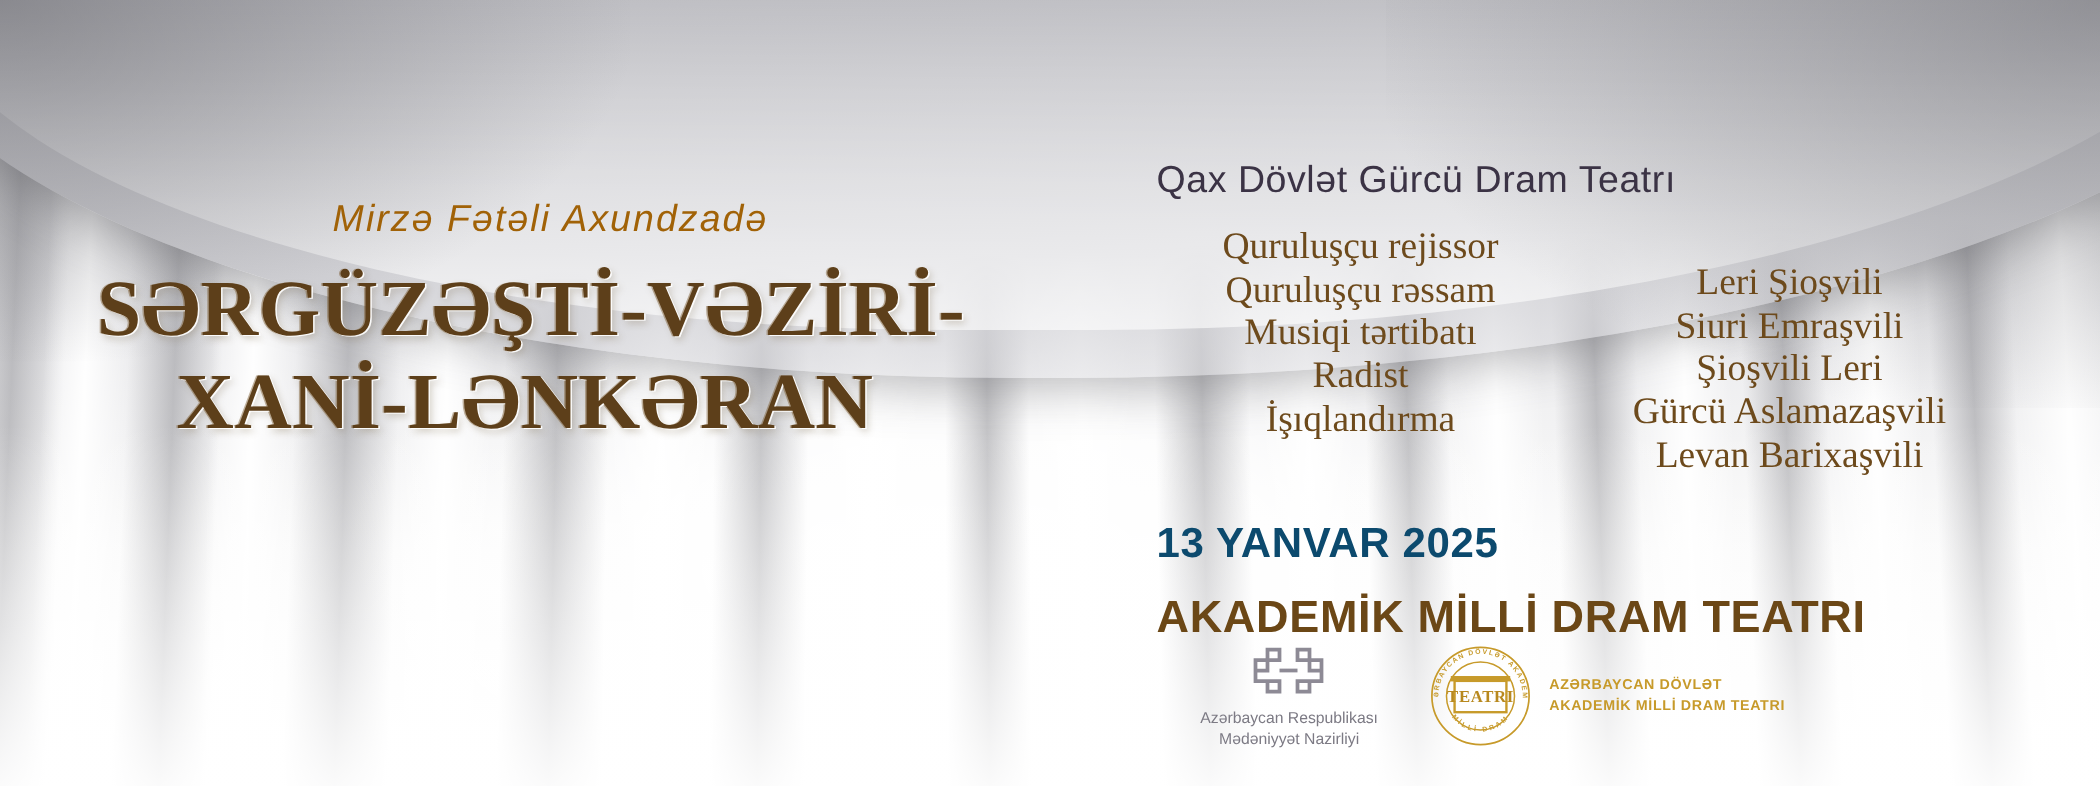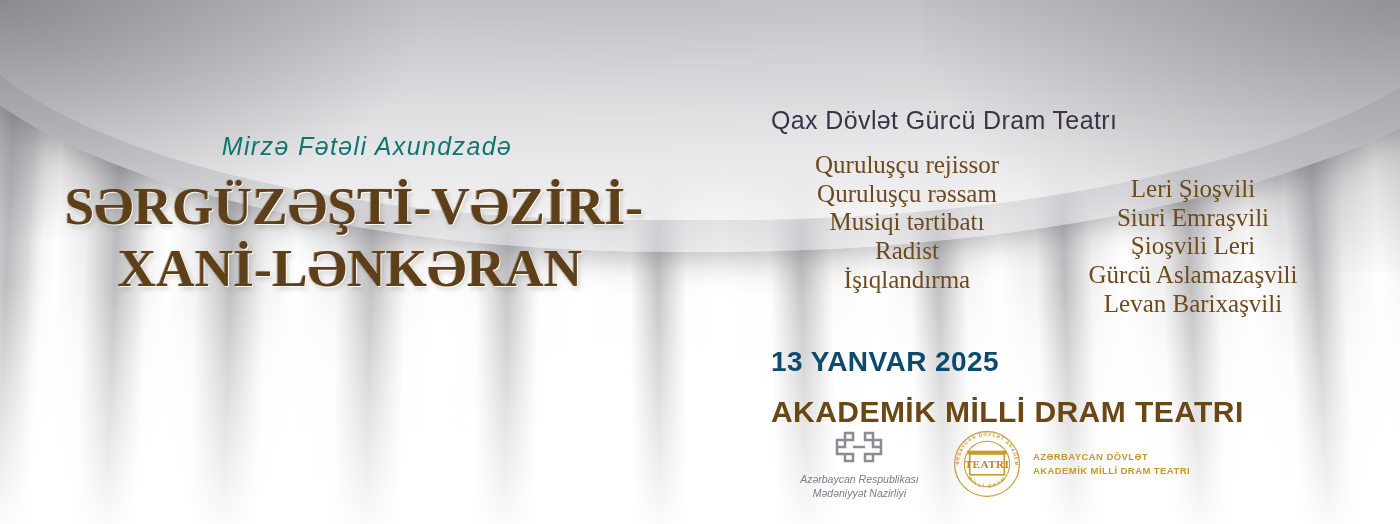--- a/index.html
+++ b/index.html
@@ -84,21 +84,21 @@
     top: 132px;
     width: 700px;
     text-align: center;
   }
 
   .author {
     font-family: "Liberation Sans", sans-serif;
     font-style: italic;
     font-size: 25px;
     letter-spacing: 0.055em;
-    color: #0f766e;
+    color: #a16207;
     padding-left: 34px;
   }
 
   .title {
     margin-top: 17px;
     font-family: "Liberation Serif", serif;
     font-size: 53px;
     font-weight: 700;
     line-height: 1.06;
     letter-spacing: 0.005em;
@@ -176,21 +176,20 @@
     height: 86px;
     display: flex;
     align-items: flex-start;
   }
 
   .logo-ministry {
     width: 150px;
     display: flex;
     flex-direction: column;
     align-items: center;
-    font-style: italic;
   }
   .knot {
     width: 58px;
     height: 38px;
     display: block;
   }
   .knot path, .knot polyline { stroke: #8d8a95; stroke-width: 5; fill: none; }
   .ministry-text {
     margin-top: 7px;
     font-family: "Liberation Sans", sans-serif;

